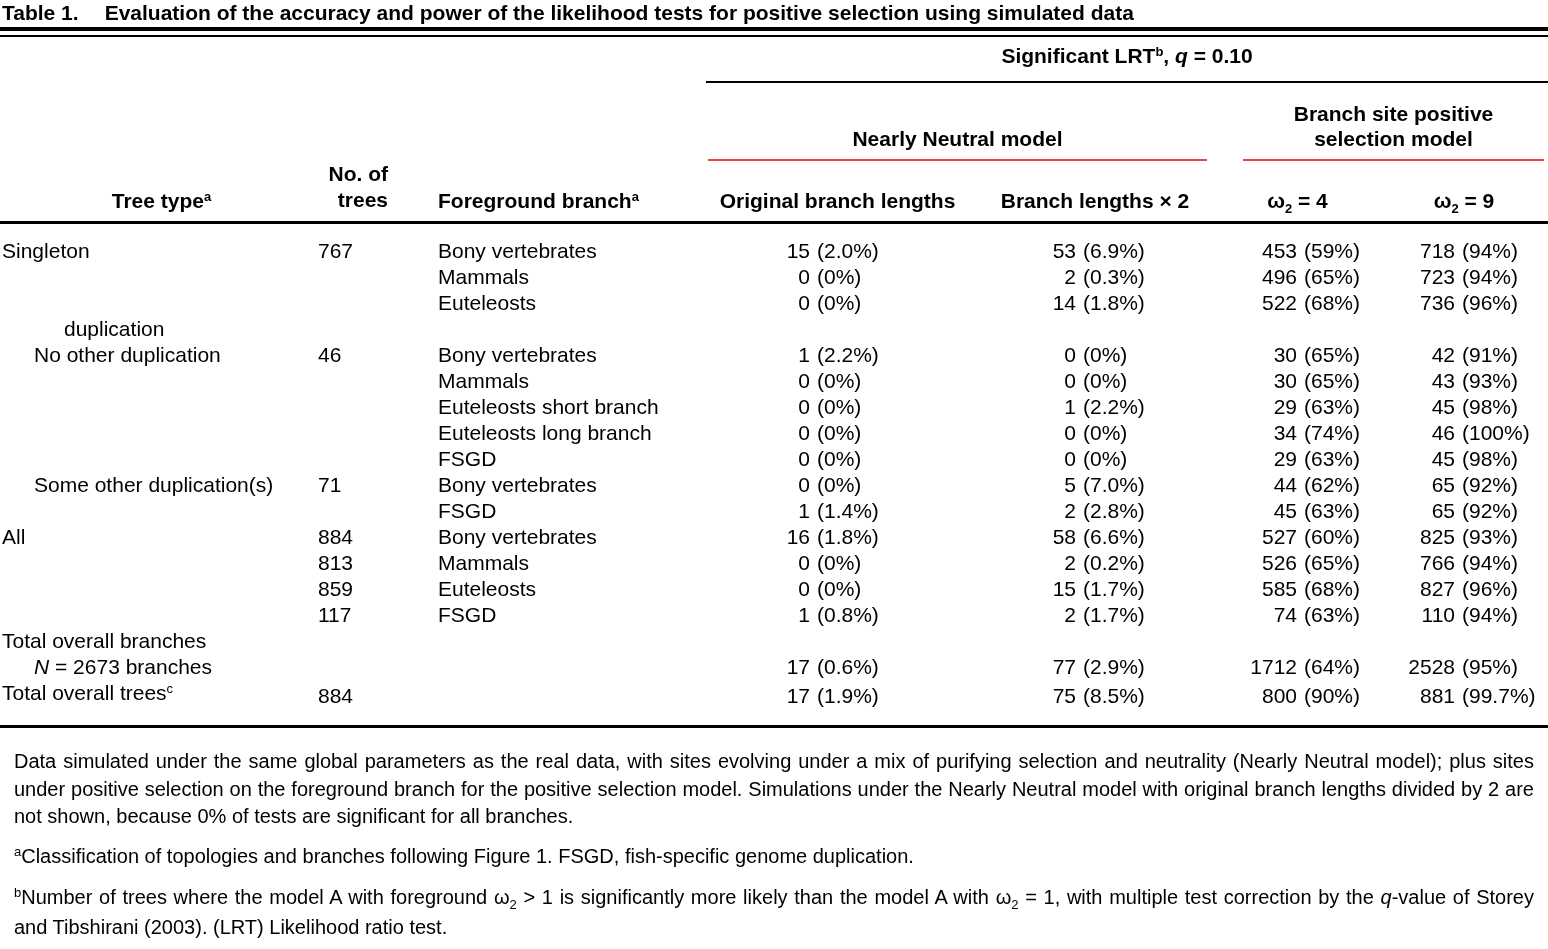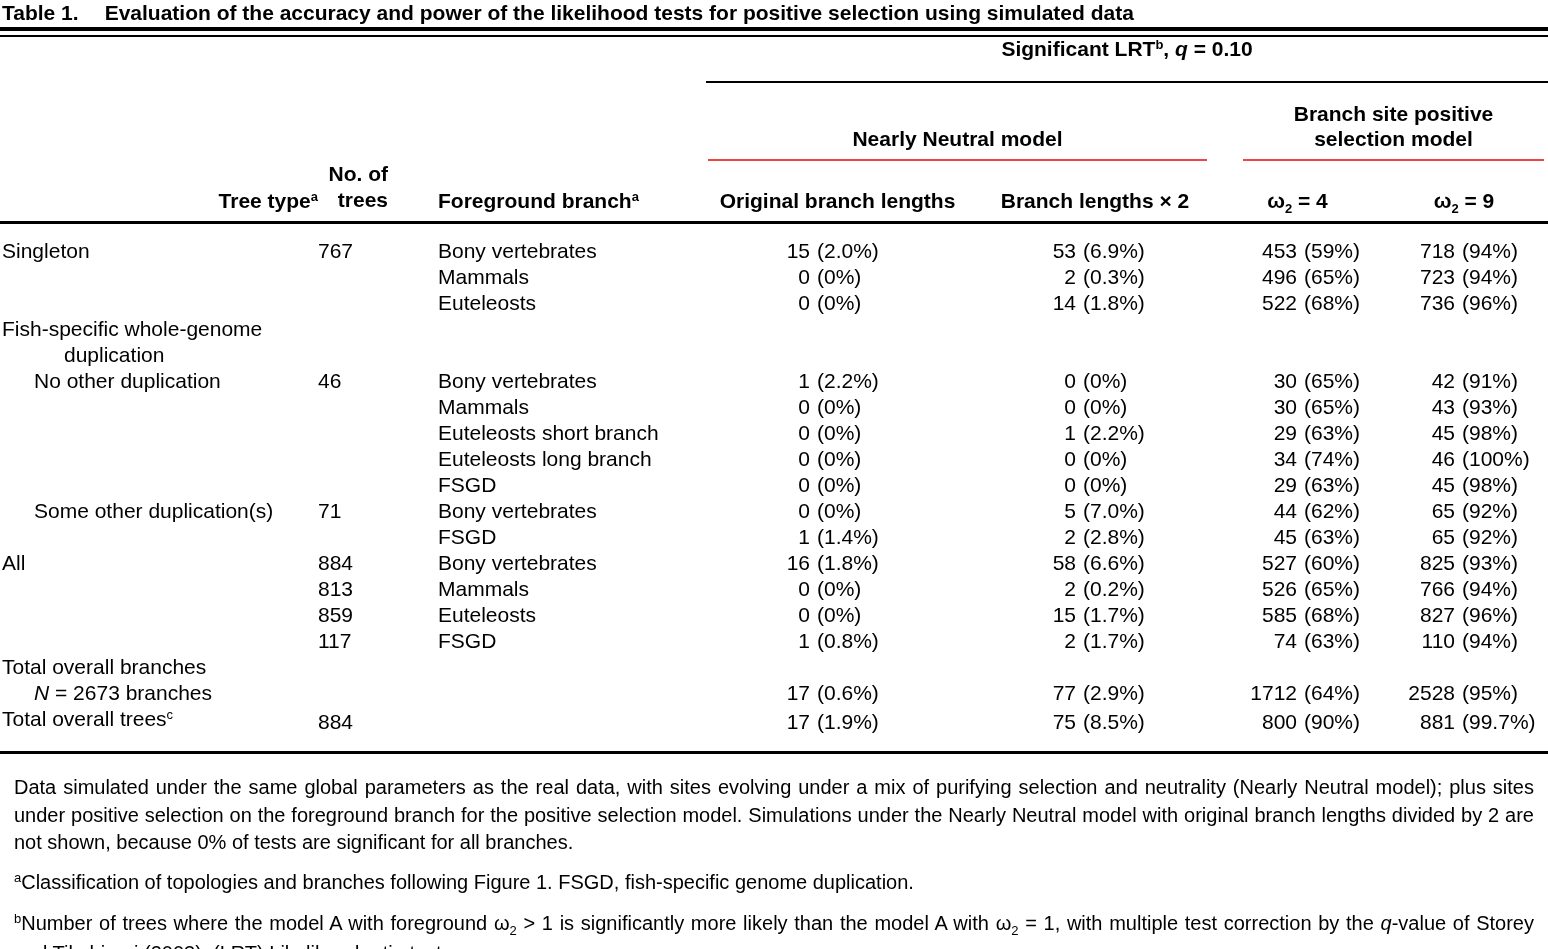--- a/index.html
+++ b/index.html
@@ -23,38 +23,38 @@
   table{
     border-collapse:collapse;table-layout:fixed;width:1548px;
     font-size:21px;border-bottom:3px solid #000;
   }
   col.c1{width:318px;} col.c2{width:72px;} col.c3{width:310px;}
   col.c4{width:275px;} col.c5{width:240px;} col.c6{width:165px;} col.c7{width:168px;}
   td{padding:0;white-space:nowrap;vertical-align:bottom;}
   thead{font-weight:bold;}
 
   .h1-inner{
-    height:44px;display:flex;flex-direction:column;justify-content:flex-start;
+    height:44px;display:flex;flex-direction:column;justify-content:center;
     align-items:center;border-bottom:2px solid #000;margin-left:6px;
   }
   .h1-inner .lbl{margin-bottom:7px;}
 
   .grp{
     height:76px;display:flex;flex-direction:column;justify-content:flex-end;
     border-bottom:2px solid #ef4444;
   }
   .grp .lbl{text-align:center;margin-bottom:8px;line-height:25px;}
   .grp-nn{margin:0 8px;}
   .grp-bs{margin-left:28px;margin-right:4px;}
   .grp-bs .lbl{max-width:250px;white-space:normal;align-self:center;}
 
   tr.colhead td{
     height:50px;border-bottom:3px solid #000;padding-bottom:8px;
   }
-  tr.colhead td.ch-tree{padding-left:5px;text-align:right;}
+  tr.colhead td.ch-tree{padding-left:5px;text-align:center;}
   tr.colhead td.ch-ntrees{text-align:right;padding-right:2px;white-space:normal;line-height:26px;}
   tr.colhead td.ch-fb{padding-left:48px;}
   tr.colhead td.ch-c{text-align:center;}
 
   tbody td{line-height:26px;}
   tbody tr:first-child td{padding-top:14px;}
   tbody tr:last-child td{padding-bottom:16px;}
   td.tt{padding-left:2px;}
   td.tt.ind1{padding-left:34px;}
   td.tt.ind2{padding-left:64px;}
@@ -215,29 +215,20 @@
             </div>
           </td>
           <td class="vc3">
             <div class="val">
               <span class="cnum">736</span>
               <span class="cpct">(96%)</span>
             </div>
           </td>
         </tr>
         <tr>
-          <td class="tt">Fish-specific whole-genome</td>
-          <td class="nt"></td>
-          <td class="fb"></td>
-          <td class="vc0"></td>
-          <td class="vc1"></td>
-          <td class="vc2"></td>
-          <td class="vc3"></td>
-        </tr>
-        <tr>
           <td class="tt ind2">duplication</td>
           <td class="nt"></td>
           <td class="fb"></td>
           <td class="vc0"></td>
           <td class="vc1"></td>
           <td class="vc2"></td>
           <td class="vc3"></td>
         </tr>
         <tr>
           <td class="tt ind1">No other duplication</td>

